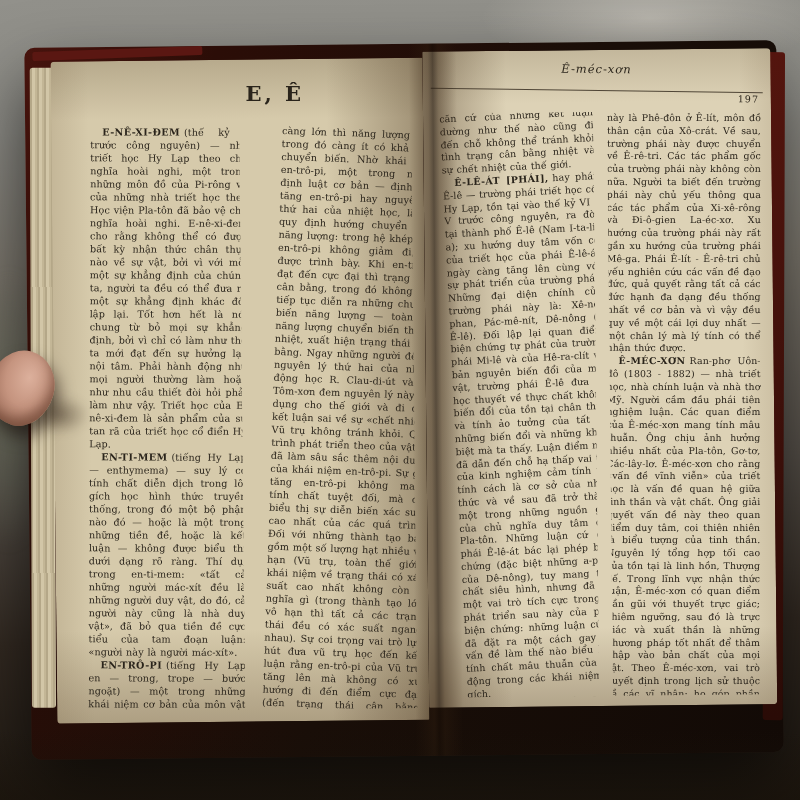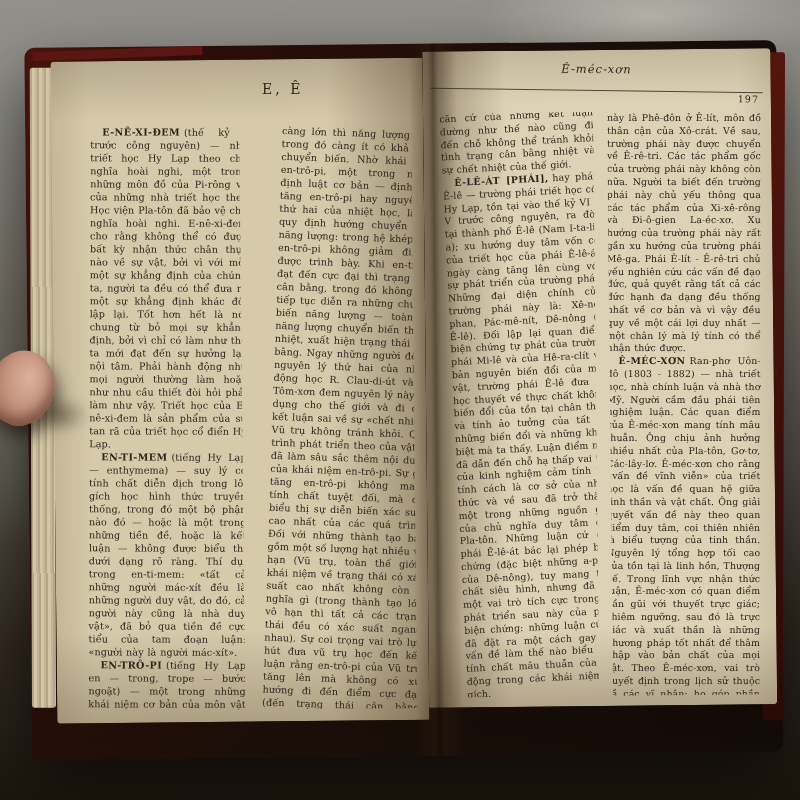--- a/index.html
+++ b/index.html
@@ -35,22 +35,22 @@
   }
   .page-right{
     left:398px;top:8px;width:348px;height:656px;border-radius:1px 4px 4px 1px;
     background:
       linear-gradient(to left, rgba(120,100,70,.16) 0%, rgba(120,100,70,0) 9%, rgba(120,100,70,0) 76%, rgba(66,46,24,.42) 100%),
       linear-gradient(to bottom, rgba(104,88,62,.22) 0%, rgba(104,88,62,0) 8%, rgba(104,88,62,0) 88%, rgba(80,60,38,.30) 100%),
       #ddd2b6;
   }
   .spine{position:absolute;left:384px;top:0;width:48px;height:100%;z-index:5;pointer-events:none;
     background:linear-gradient(to right, rgba(50,32,16,0) 0%, rgba(50,32,16,.38) 40%, rgba(26,15,7,.55) 50%, rgba(50,32,16,.35) 62%, rgba(50,32,16,0) 100%);}
-  .section-header{position:absolute;left:8px;top:22px;width:100%;text-align:center;
-    font-weight:normal;font-size:14px;letter-spacing:3px;transform:translateX(38px) rotate(.6deg);}
+  .section-header{position:absolute;left:0;top:22px;width:100%;text-align:center;
+    font-weight:bold;font-size:21px;letter-spacing:3px;transform:translateX(38px) rotate(.6deg);}
   .running-header{position:absolute;left:0;top:12px;width:100%;text-align:center;
     font-style:italic;font-size:11.5px;letter-spacing:1px;transform:rotate(1.1deg);}
   .header-rule{position:absolute;left:8px;top:40px;width:332px;border-top:1.2px solid #4f4536;
     transform:rotate(1.4deg);}
   .page-number{position:absolute;right:12px;top:45px;font-size:9.5px;letter-spacing:1px;transform:rotate(1.4deg);}
   .cols{position:absolute;display:flex;}
   .cols-left{left:30px;top:64px;width:330px;height:586px;gap:15px;}
   .cols-right{left:16px;top:62px;width:322px;height:584px;gap:14px;}
   .col{width:158px;height:100%;overflow:hidden;}
   .col-inner{width:100%;}

